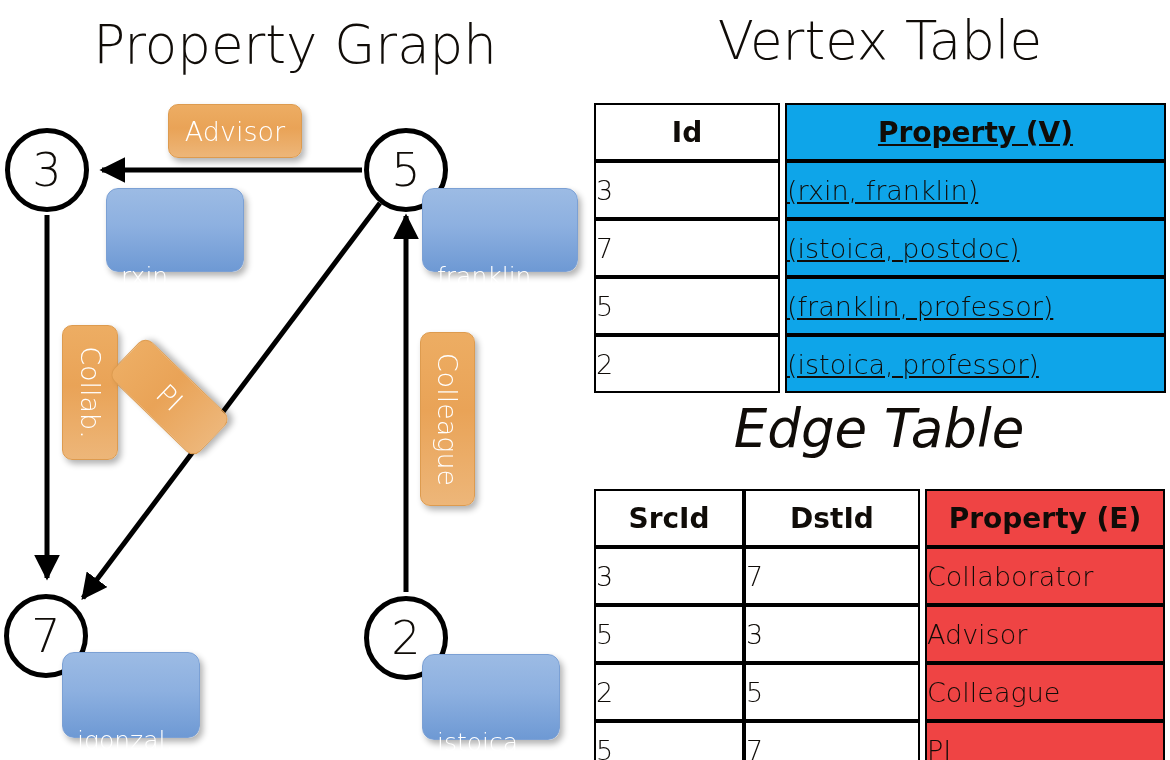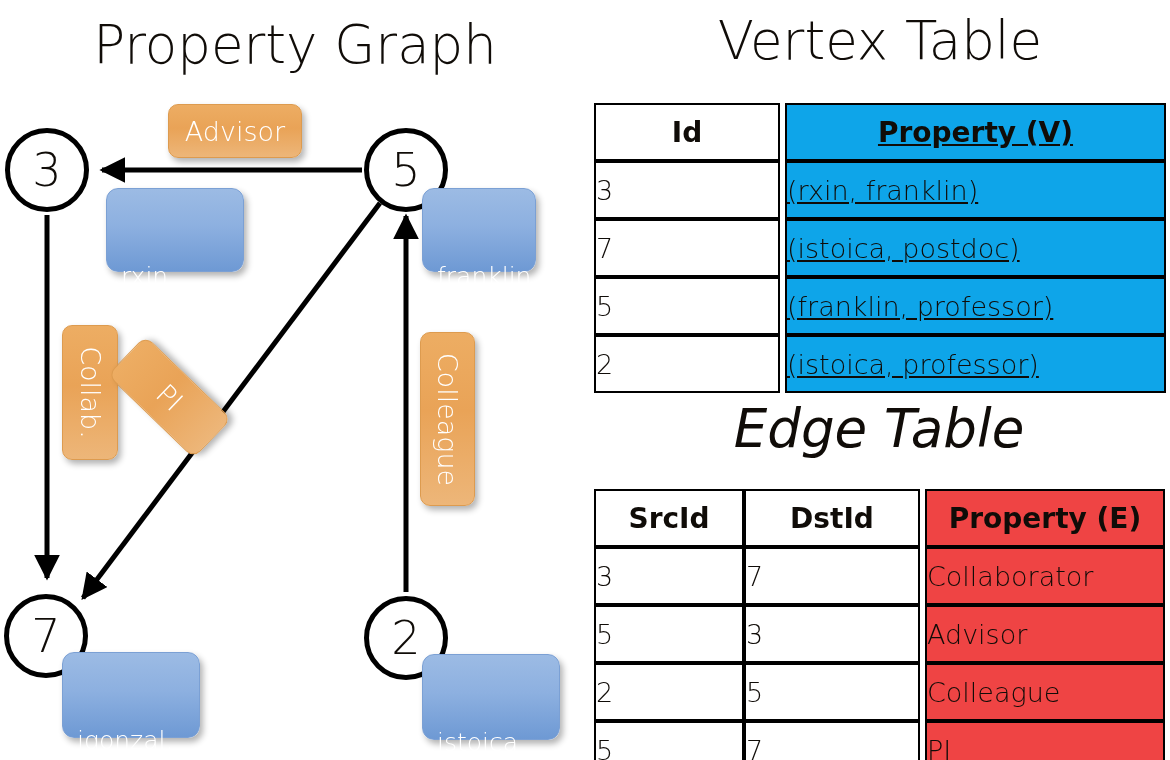--- a/index.html
+++ b/index.html
@@ -154,21 +154,21 @@
   <div class="node-label" style="left:4px;top:594px;">7</div>
 
   <div class="node-circle" style="left:364px;top:596px;"></div>
   <div class="node-label" style="left:364px;top:596px;">2</div>
 
   <div class="prop-box" style="left:62px;top:188px;width:138px;height:84px;margin-left:44px;">
     <div>rxin</div>
     <div>stu.</div>
   </div>
 
-  <div class="prop-box" style="left:422px;top:188px;width:114px;height:84px;">
+  <div class="prop-box" style="left:422px;top:188px;width:156px;height:84px;">
     <div>franklin,</div>
     <div>prof.</div>
   </div>
 
   <div class="prop-box" style="left:422px;top:654px;width:138px;height:86px;">
     <div>istoica</div>
     
   </div>
 
   <div class="prop-box" style="left:62px;top:652px;width:138px;height:86px;">

